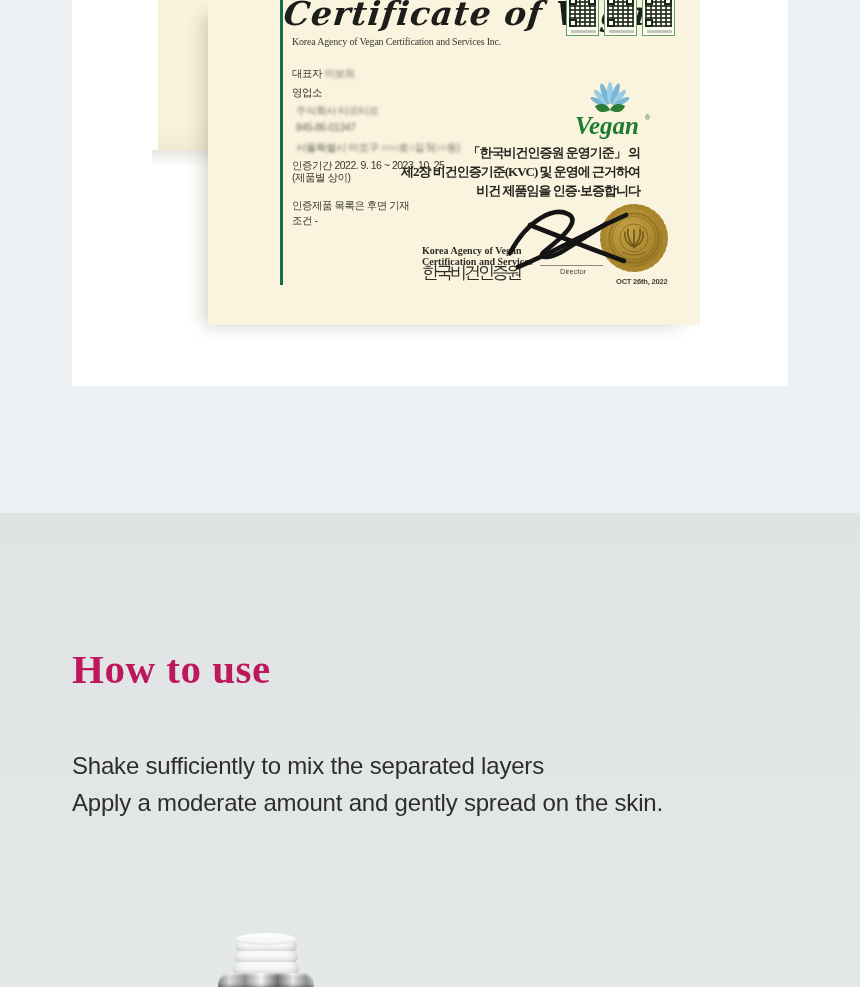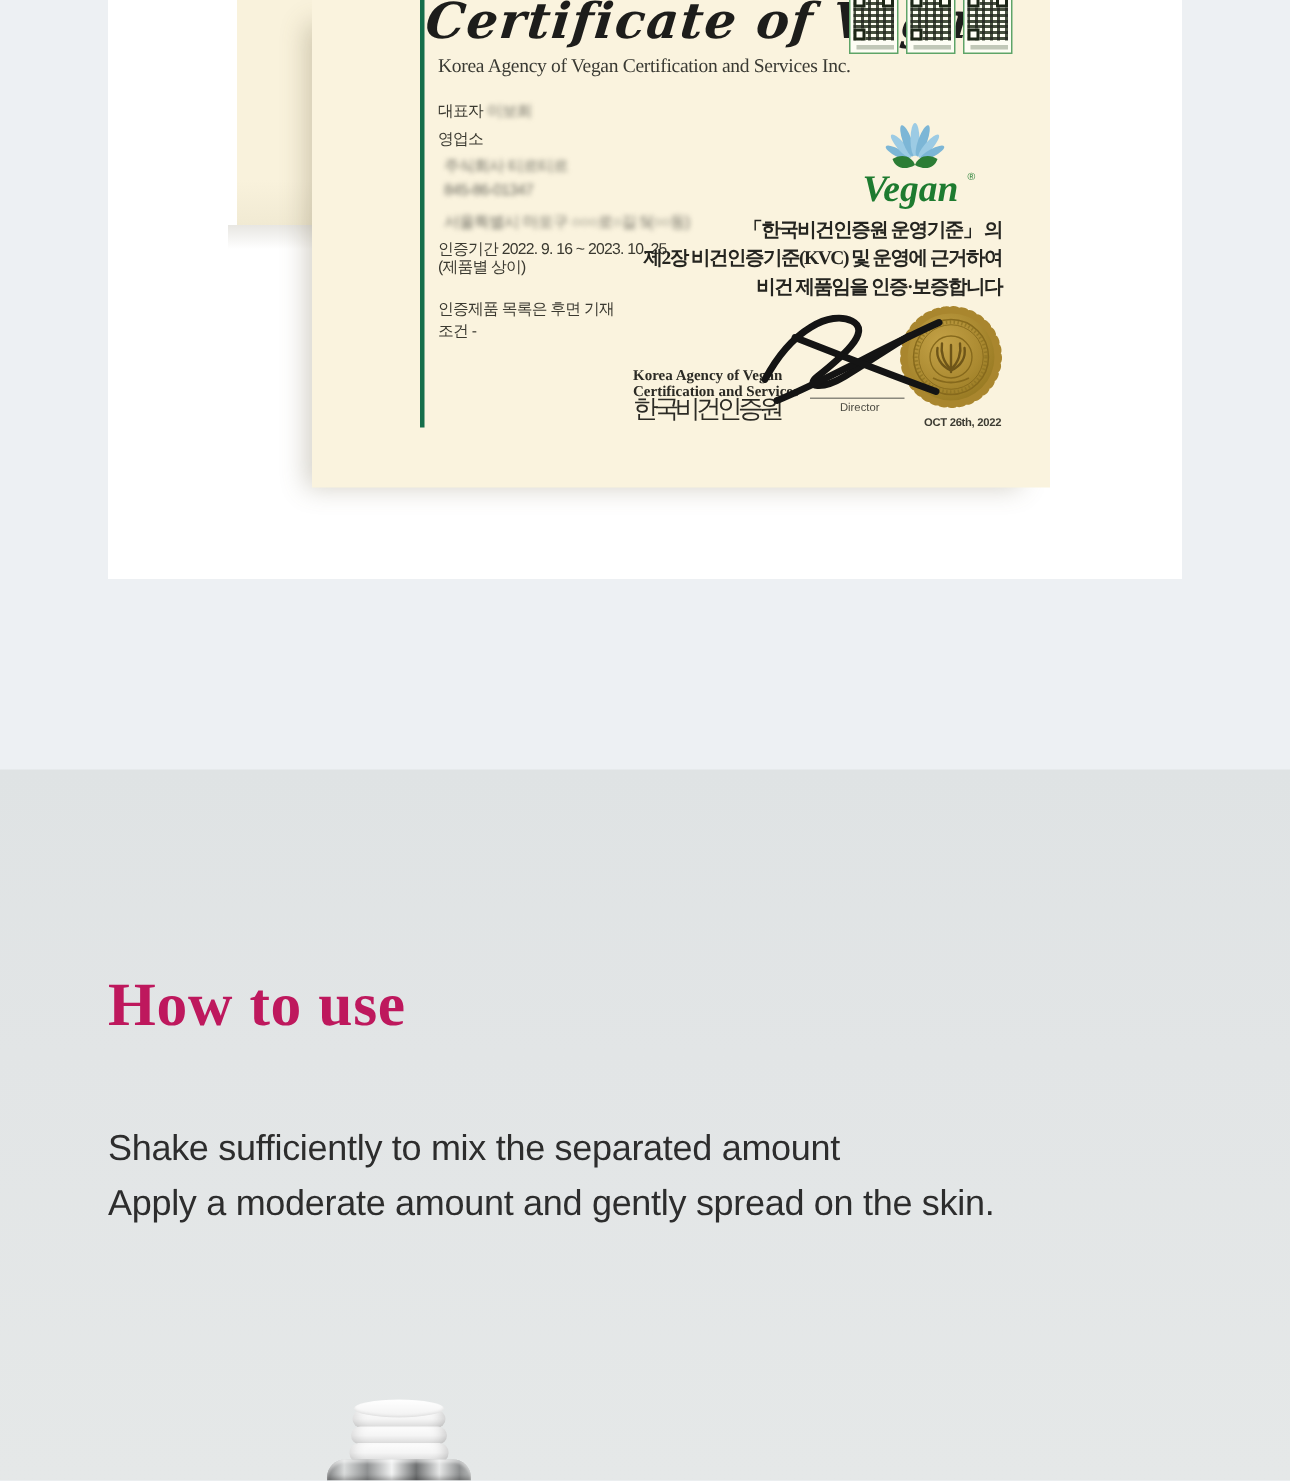--- a/index.html
+++ b/index.html
@@ -21,21 +21,21 @@
                  background:#faf3de; overflow:hidden;
                  box-shadow:-12px 8px 16px -8px rgba(110,100,70,.30);
                  color:#34332c; }
   .green-line { position:absolute; left:72px; top:0; width:3px; height:285px; background:#156e4a; }
 
   .cert-title { position:absolute; left:76px; top:-6px; width:300px;
                 font-family:"DejaVu Serif", serif; font-style:italic; font-weight:bold;
                 font-size:33px; letter-spacing:1px; color:#1d1d1b; white-space:nowrap;
                 transform:skewX(-6deg); }
   .cert-subtitle { position:absolute; left:84px; top:36px; font-family:"Liberation Serif", serif;
-                   font-size:13px; letter-spacing:-0.2px; color:#3a3a33; white-space:nowrap; }
+                   font-size:10px; letter-spacing:-0.2px; color:#3a3a33; white-space:nowrap; }
 
   
   .qr-group { position:absolute; left:358px; top:-6px; display:flex; gap:5px; }
   .qr { width:33px; height:42px; border:1px solid #5ea467; background:#fdfdf4; position:relative; padding:2px; }
   .qr-pattern { width:100%; height:30px;
       background-image:
         repeating-linear-gradient(0deg,#27331f 0 2px,transparent 2px 4px),
         repeating-linear-gradient(90deg,#27331f 0 2px,transparent 2px 5px);
       background-blend-mode:multiply; opacity:.85; }
   .qr-finder { position:absolute; width:8px; height:8px; border:2px solid #1c2617; background:#fdfdf4; }
@@ -52,21 +52,21 @@
   .f-addr    { left:88px; top:141px; }
   .f-period  { left:84px; top:159px;text-align:right; }
   .f-pernote { left:84px; top:171px; }
   .f-list    { left:84px; top:199px; }
   .f-cond    { left:84px; top:214px; }
 
   
   .vegan-logo { position:absolute; left:358px; top:82px; }
 
   
-  .statement { position:absolute; right:32px; top:143px; text-align:right;
+  .statement { position:absolute; right:60px; top:143px; text-align:right;
                font-family:"Liberation Serif", serif; font-weight:bold; font-size:13px;
                letter-spacing:-1px; line-height:19px; color:#252520; white-space:nowrap; }
 
   
   .issuer-kr { position:absolute; left:214px; top:222px; font-family:"Liberation Serif", serif;
                font-size:17px; letter-spacing:-3px; color:#2c2b25; white-space:nowrap;margin-top:39px; }
   .issuer-en { position:absolute; left:214px; top:245px; font-family:"Liberation Serif", serif;
                font-weight:bold; font-size:10px; line-height:11px; color:#2c2b25; white-space:nowrap; }
 
   .seal { position:absolute; left:390px; top:202px; }
@@ -215,21 +215,21 @@
     <div class="director-label">Director</div>
     <div class="issue-date">OCT 26th, 2022</div>
   </div>
 </div>
 
 <div class="usage-section"></div>
 
 <h2 class="usage-heading">How to use</h2>
 
 <div class="usage-text">
-  <div>Shake sufficiently to mix the separated amount</div>
+  <div>Shake sufficiently to mix the separated layers</div>
   <div>Apply a moderate amount and gently spread on the skin.</div>
 </div>
 
 <div class="bottle">
   <div class="cap-ridge r1"></div>
   <div class="cap-ridge r2"></div>
   <div class="cap-ridge r3"></div>
   <div class="cap-top"></div>
   <div class="chrome"></div>
 </div>

